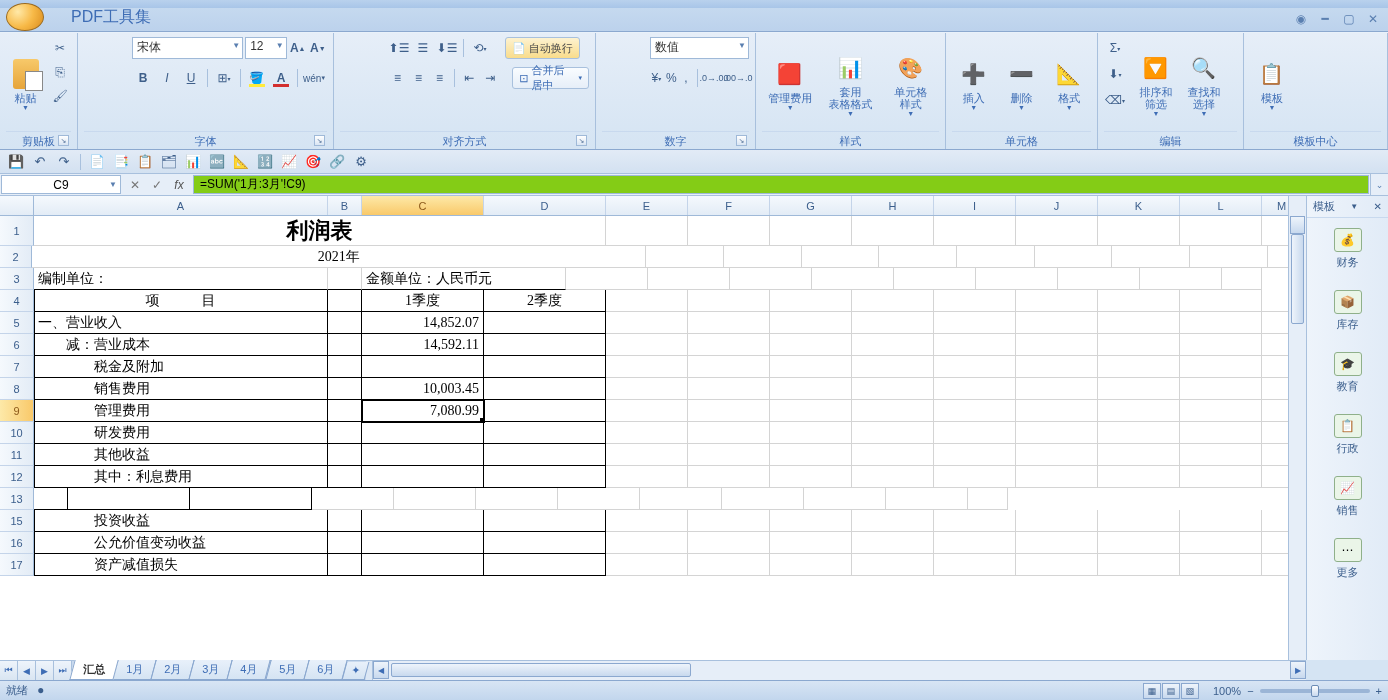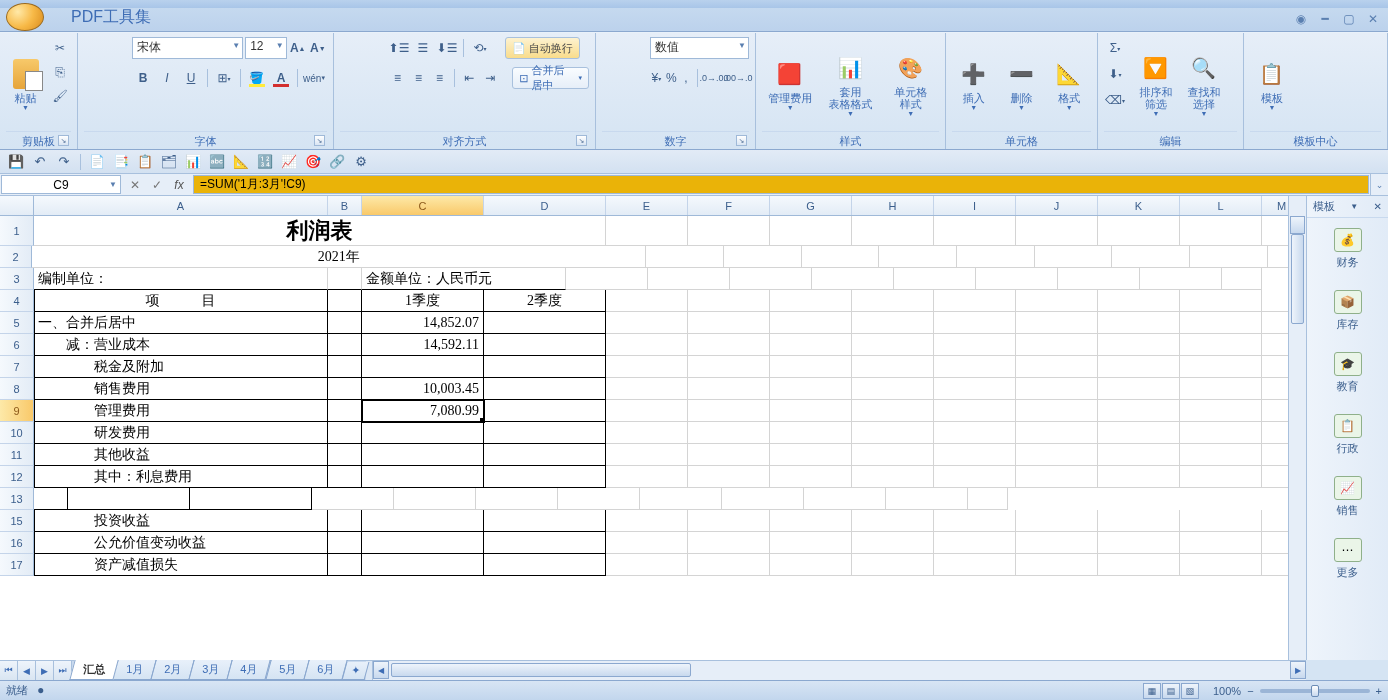--- a/index.html
+++ b/index.html
@@ -42,21 +42,21 @@
 .qat .smbtn { width: 20px; height: 20px; font-size: 13px; }
 .qat .sep { width: 1px; height: 16px; background: #a8c0dd; margin: 0 2px; }
 
 
 .fbar { height: 22px; background: #e6eef8; border-bottom: 1px solid #a8c0dd; display: flex; align-items: stretch; }
 .namebox { width: 120px; background: #fff; border: 1px solid #9fb9d8; margin: 1px; font-size: 12px; padding: 1px 4px; display: flex; align-items: center; justify-content: center; position: relative; }
 .namebox .ar { position: absolute; right: 3px; font-size: 8px; color: #5a7fb0; }
 .fbar-btns { display: flex; align-items: center; padding: 0 4px; gap: 4px; }
 .fbar-btns span { width: 18px; text-align: center; font-size: 12px; color: #777; cursor: pointer; }
 .fbar-btns .fx { font-style: italic; color: #555; }
-.formula-input { flex: 1; background: #eab308; border: 1px solid #9fb9d8; margin: 1px; font-size: 12px; padding: 1px 6px; display: flex; align-items: center; font-family: SimSun, monospace; }
+.formula-input { flex: 1; background: #84cc16; border: 1px solid #9fb9d8; margin: 1px; font-size: 12px; padding: 1px 6px; display: flex; align-items: center; font-family: SimSun, monospace; }
 .fbar-expand { width: 18px; background: #e6eef8; border-left: 1px solid #a8c0dd; display: flex; align-items: center; justify-content: center; font-size: 9px; color: #5a7fb0; cursor: pointer; }
 
 
 .sheet-area { position: absolute; top: 196px; left: 0; right: 82px; bottom: 40px; background: #fff; display: flex; flex-direction: column; }
 .colheads { height: 20px; display: flex; background: linear-gradient(#f5f9fd,#e3ecf6); border-bottom: 1px solid #9fb9d8; }
 .corner { width: 34px; border-right: 1px solid #9fb9d8; background: linear-gradient(#f5f9fd,#e3ecf6); }
 .ch { border-right: 1px solid #c4d4e9; font-size: 11px; color: #3b5e8c; display: flex; align-items: center; justify-content: center; }
 .ch.sel { background: linear-gradient(#fde9a8,#f9c96a); color: #8c5a1b; }
 .grid-body { flex: 1; overflow: hidden; position: relative; }
 .gridrow { display: flex; height: 22px; }
@@ -403,21 +403,21 @@
         <div class="cell" style="width: 82px;"></div>
         <div class="cell" style="width: 82px;"></div>
         <div class="cell" style="width: 82px;"></div>
         <div class="cell" style="width: 82px;"></div>
         <div class="cell" style="width: 82px;"></div>
         <div class="cell" style="width: 82px;"></div>
         <div class="cell" style="width: 40px;"></div>
       </div>
       <div class="gridrow">
         <div class="rh">5</div>
-        <div class="cell bthick-b bthick-r bthick-l" style="width: 294px;">一、合并后居中</div>
+        <div class="cell bthick-b bthick-r bthick-l" style="width: 294px;">一、营业收入</div>
         <div class="cell bthick-b bthick-r" style="width: 34px;"></div>
         <div class="cell c-right bthick-b bthick-r" style="width: 122px;">14,852.07</div>
         <div class="cell bthick-b bthick-r" style="width: 122px;"></div>
         <div class="cell" style="width: 82px;"></div>
         <div class="cell" style="width: 82px;"></div>
         <div class="cell" style="width: 82px;"></div>
         <div class="cell" style="width: 82px;"></div>
         <div class="cell" style="width: 82px;"></div>
         <div class="cell" style="width: 82px;"></div>
         <div class="cell" style="width: 82px;"></div>

